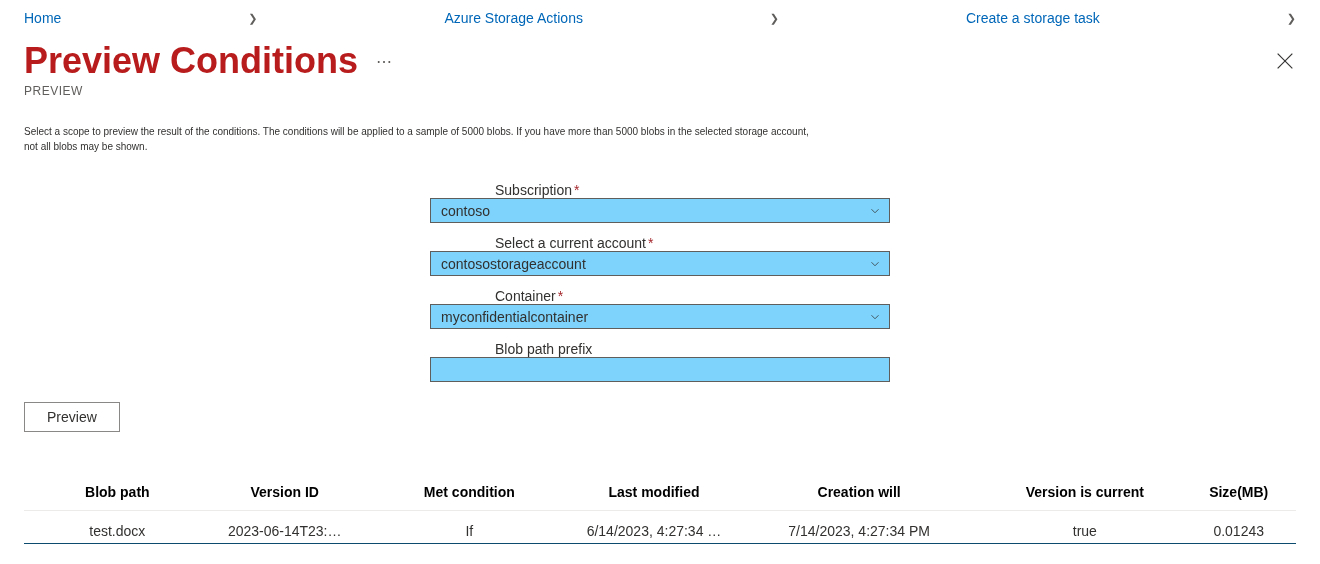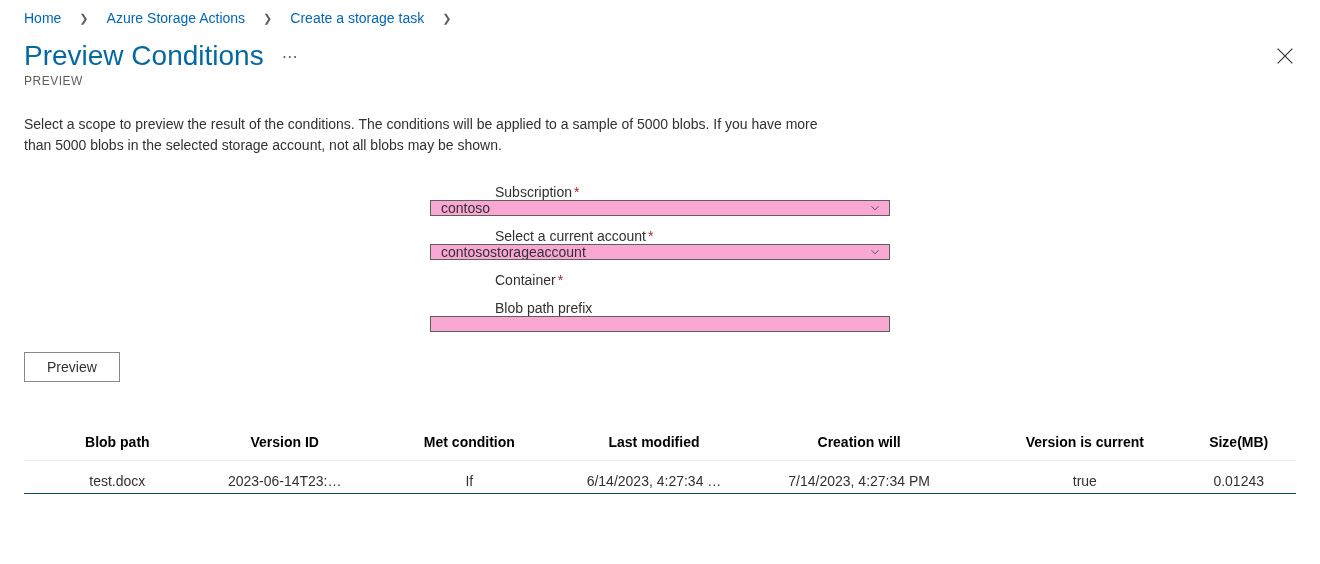--- a/index.html
+++ b/index.html
@@ -14,20 +14,21 @@
       background: #ffffff;
       padding: 10px 24px;
       width: 1320px;
     }
     .breadcrumb {
       display: flex;
       align-items: center;
       gap: 18px;
       font-size: 14px;
       margin-bottom: 14px;
+      justify-content: space-between;
     }
     .breadcrumb a {
       color: #0067b8;
       text-decoration: none;
       cursor: pointer;
     }
     .breadcrumb .sep {
       color: #605e5c;
       font-size: 11px;
     }
@@ -36,23 +37,23 @@
       align-items: center;
       justify-content: space-between;
       margin-bottom: 2px;
     }
     .title-wrap {
       display: flex;
       align-items: center;
       gap: 18px;
     }
     h1 {
-      font-size: 28px;
-      font-weight: 400;
-      color: #0369a1;
+      font-size: 36px;
+      font-weight: 700;
+      color: #b91c1c;
     }
     .more-icon {
       color: #605e5c;
       font-size: 16px;
       letter-spacing: 1px;
       cursor: pointer;
     }
     .close-icon {
       width: 22px;
       height: 22px;
@@ -60,21 +61,21 @@
       stroke: #323130;
       stroke-width: 1.2;
     }
     .subtitle {
       font-size: 12px;
       color: #605e5c;
       letter-spacing: 0.5px;
       margin-bottom: 26px;
     }
     .description {
-      font-size: 14px;
+      font-size: 10px;
       color: #323130;
       line-height: 1.5;
       max-width: 800px;
       margin-bottom: 28px;
     }
     .form-row {
       display: flex;
       align-items: center;
       margin-bottom: 12px;
       flex-direction: column;
@@ -87,24 +88,24 @@
     .required {
       color: #a4262c;
       margin-left: 2px;
     }
     .select-wrap {
       position: relative;
       width: 460px;
     }
     .select-input, .text-input {
       width: 100%;
-      height: 16px;
+      height: 25px;
       padding: 0 30px 0 10px;
       border: 1px solid #605e5c;
-      background: #f9a8d4;
+      background: #7dd3fc;
       font-size: 14px;
       color: #323130;
       font-family: inherit;
       outline: none;
     }
     .chevron {
       position: absolute;
       right: 8px;
       top: 50%;
       transform: translateY(-50%);
@@ -207,20 +208,26 @@
     <input class="select-input" readonly="" value="contosostorageaccount" style="">
     <svg class="chevron" viewBox="0 0 24 24">
         <polyline points="6 9 12 15 18 9"></polyline>
       </svg>
   </div>
 </div>
 
 <div class="form-row">
   <div class="form-label">
     <span>Container</span><span class="required">*</span>
+  </div>
+  <div class="select-wrap">
+    <input class="select-input" readonly="" value="myconfidentialcontainer" style="">
+    <svg class="chevron" viewBox="0 0 24 24">
+        <polyline points="6 9 12 15 18 9"></polyline>
+      </svg>
   </div>
 </div>
 
 <div class="form-row">
   <div class="form-label">
     <span>Blob path prefix</span>
   </div>
   <div class="select-wrap">
     <input class="text-input" value="" style="">
   </div>

